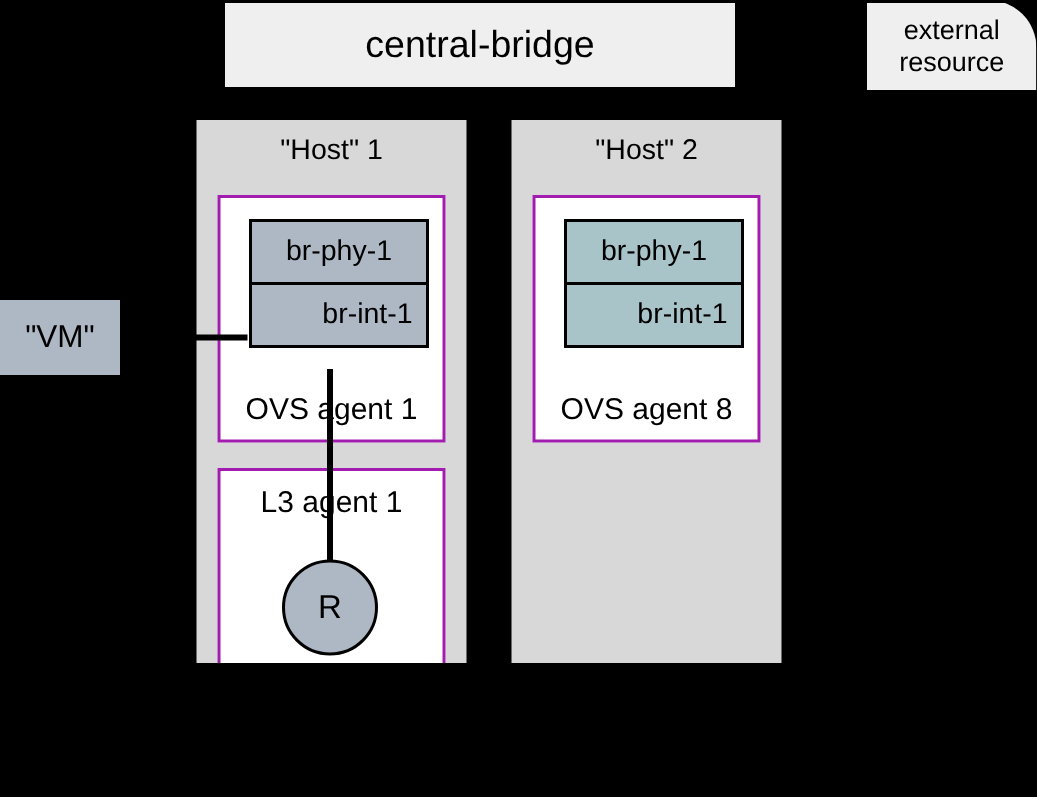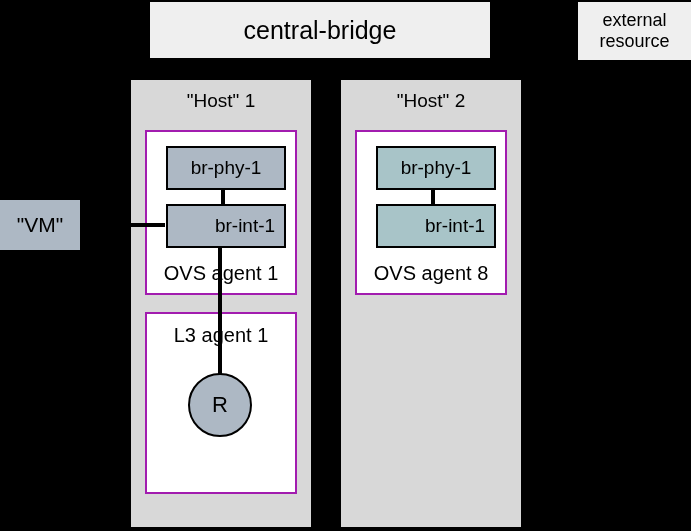--- a/index.html
+++ b/index.html
@@ -3,24 +3,25 @@
 <meta charset="utf-8">
 <style>
   html, body {
     margin: 0;
     padding: 0;
     background: #000000;
   }
   #canvas {
     position: relative;
     width: 691px;
-    height: 531px;
+    height: 442px;
     background: #000000;
     overflow: hidden;
     font-family: "Liberation Sans", sans-serif;
+    border-radius: 32px;
   }
   .box {
     position: absolute;
     box-sizing: border-box;
     display: flex;
     align-items: center;
     justify-content: center;
     text-align: center;
     color: #000000;
     line-height: 1.15;
@@ -87,21 +88,21 @@
     border: 2px solid #000000;
     display: flex;
     align-items: center;
     justify-content: center;
     font-size: 19px;
     color: #000000;
   }
   .bridge.host1 { background: #adb8c4; }
   .bridge.host2 { background: #a8c4c8; }
   .br-phy { left: 19px; top: 14px; width: 120px; height: 44px; }
-  .br-int { left: 19px; top: 72px; width: 120px; height: 44px; padding-left: 38px; }
+  .br-int { left: 19px; top: 56px; width: 120px; height: 44px; padding-left: 38px; }
   
   #router-1 {
     position: absolute;
     left: 188px;
     top: 373px;
     width: 64px;
     height: 64px;
     border-radius: 50%;
     background: #adb8c4;
     border: 2px solid #000000;

